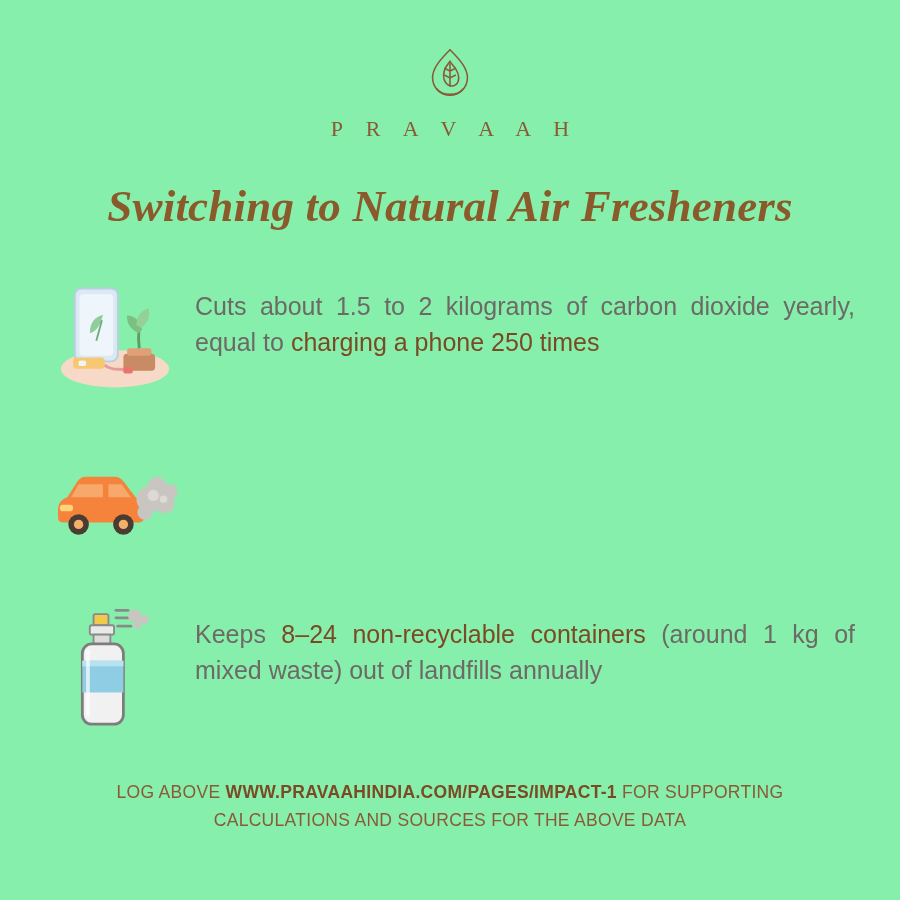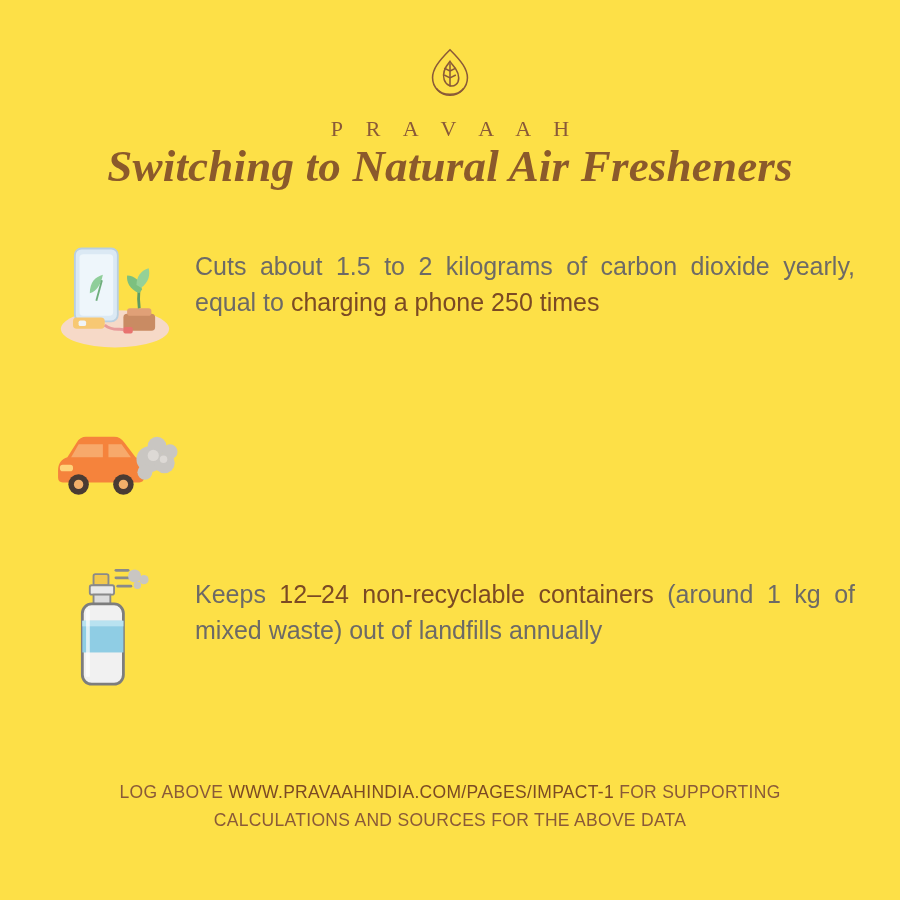--- a/index.html
+++ b/index.html
@@ -14,21 +14,21 @@
     overflow: hidden;
   }
   .page {
     position: relative;
     width: 900px;
     height: 900px;
     box-sizing: border-box;
     display: flex;
     flex-direction: column;
     align-items: center;
-    background: #fde047;
+    background: #86efac;
   }
 
   
   .brand {
     margin-top: 42px;
     display: flex;
     flex-direction: column;
     align-items: center;
   }
   .brand-mark {
@@ -41,20 +41,21 @@
     font-size: 22px;
     letter-spacing: 9px;
     color: #8a5a38;
     font-family: "Liberation Serif", serif;
     font-weight: 400;
     text-indent: 9px;
   }
 
   
   .title {
+    margin-top: 40px;
     font-family: "Liberation Serif", serif;
     font-style: italic;
     font-weight: 700;
     font-size: 45px;
     color: #8b5a2b;
     letter-spacing: 0.2px;
     text-align: center;
     line-height: 1.1;
   }
 
@@ -103,21 +104,21 @@
     right: 0;
     bottom: 66px;
     text-align: center;
     font-size: 17.5px;
     letter-spacing: 0.3px;
     color: #8a5a38;
     line-height: 1.6;
     padding: 0 60px;
     box-sizing: border-box;
   }
-  .footer b { font-weight: 400; color: #7b4a24; }
+  .footer b { font-weight: 700; color: #7b4a24; }
 
   svg { display: block; }
 </style>
 </head>
 <body>
 
 <div class="page">
 
   <div class="brand">
     <span class="brand-mark">
@@ -202,21 +203,21 @@
             <path d="M78 27 h14"></path>
           </g>
           <g fill="#c9c6c2">
             <circle cx="96" cy="16" r="7"></circle>
             <circle cx="106" cy="20" r="5"></circle>
             <circle cx="99" cy="26" r="4"></circle>
           </g>
         </svg>
       </div>
       <div class="row-text">
-        <span>Keeps </span><b>12–24 non-recyclable containers</b><span> (around 1 kg of mixed waste) out of landfills annually</span>
+        <span>Keeps </span><b>8–24 non-recyclable containers</b><span> (around 1 kg of mixed waste) out of landfills annually</span>
       </div>
     </div>
 
   </div>
 
   <div class="footer">
     <span>LOG ABOVE </span><b>WWW.PRAVAAHINDIA.COM/PAGES/IMPACT-1</b><span> FOR SUPPORTING CALCULATIONS AND SOURCES FOR THE ABOVE DATA</span>
   </div>
 
 </div>

